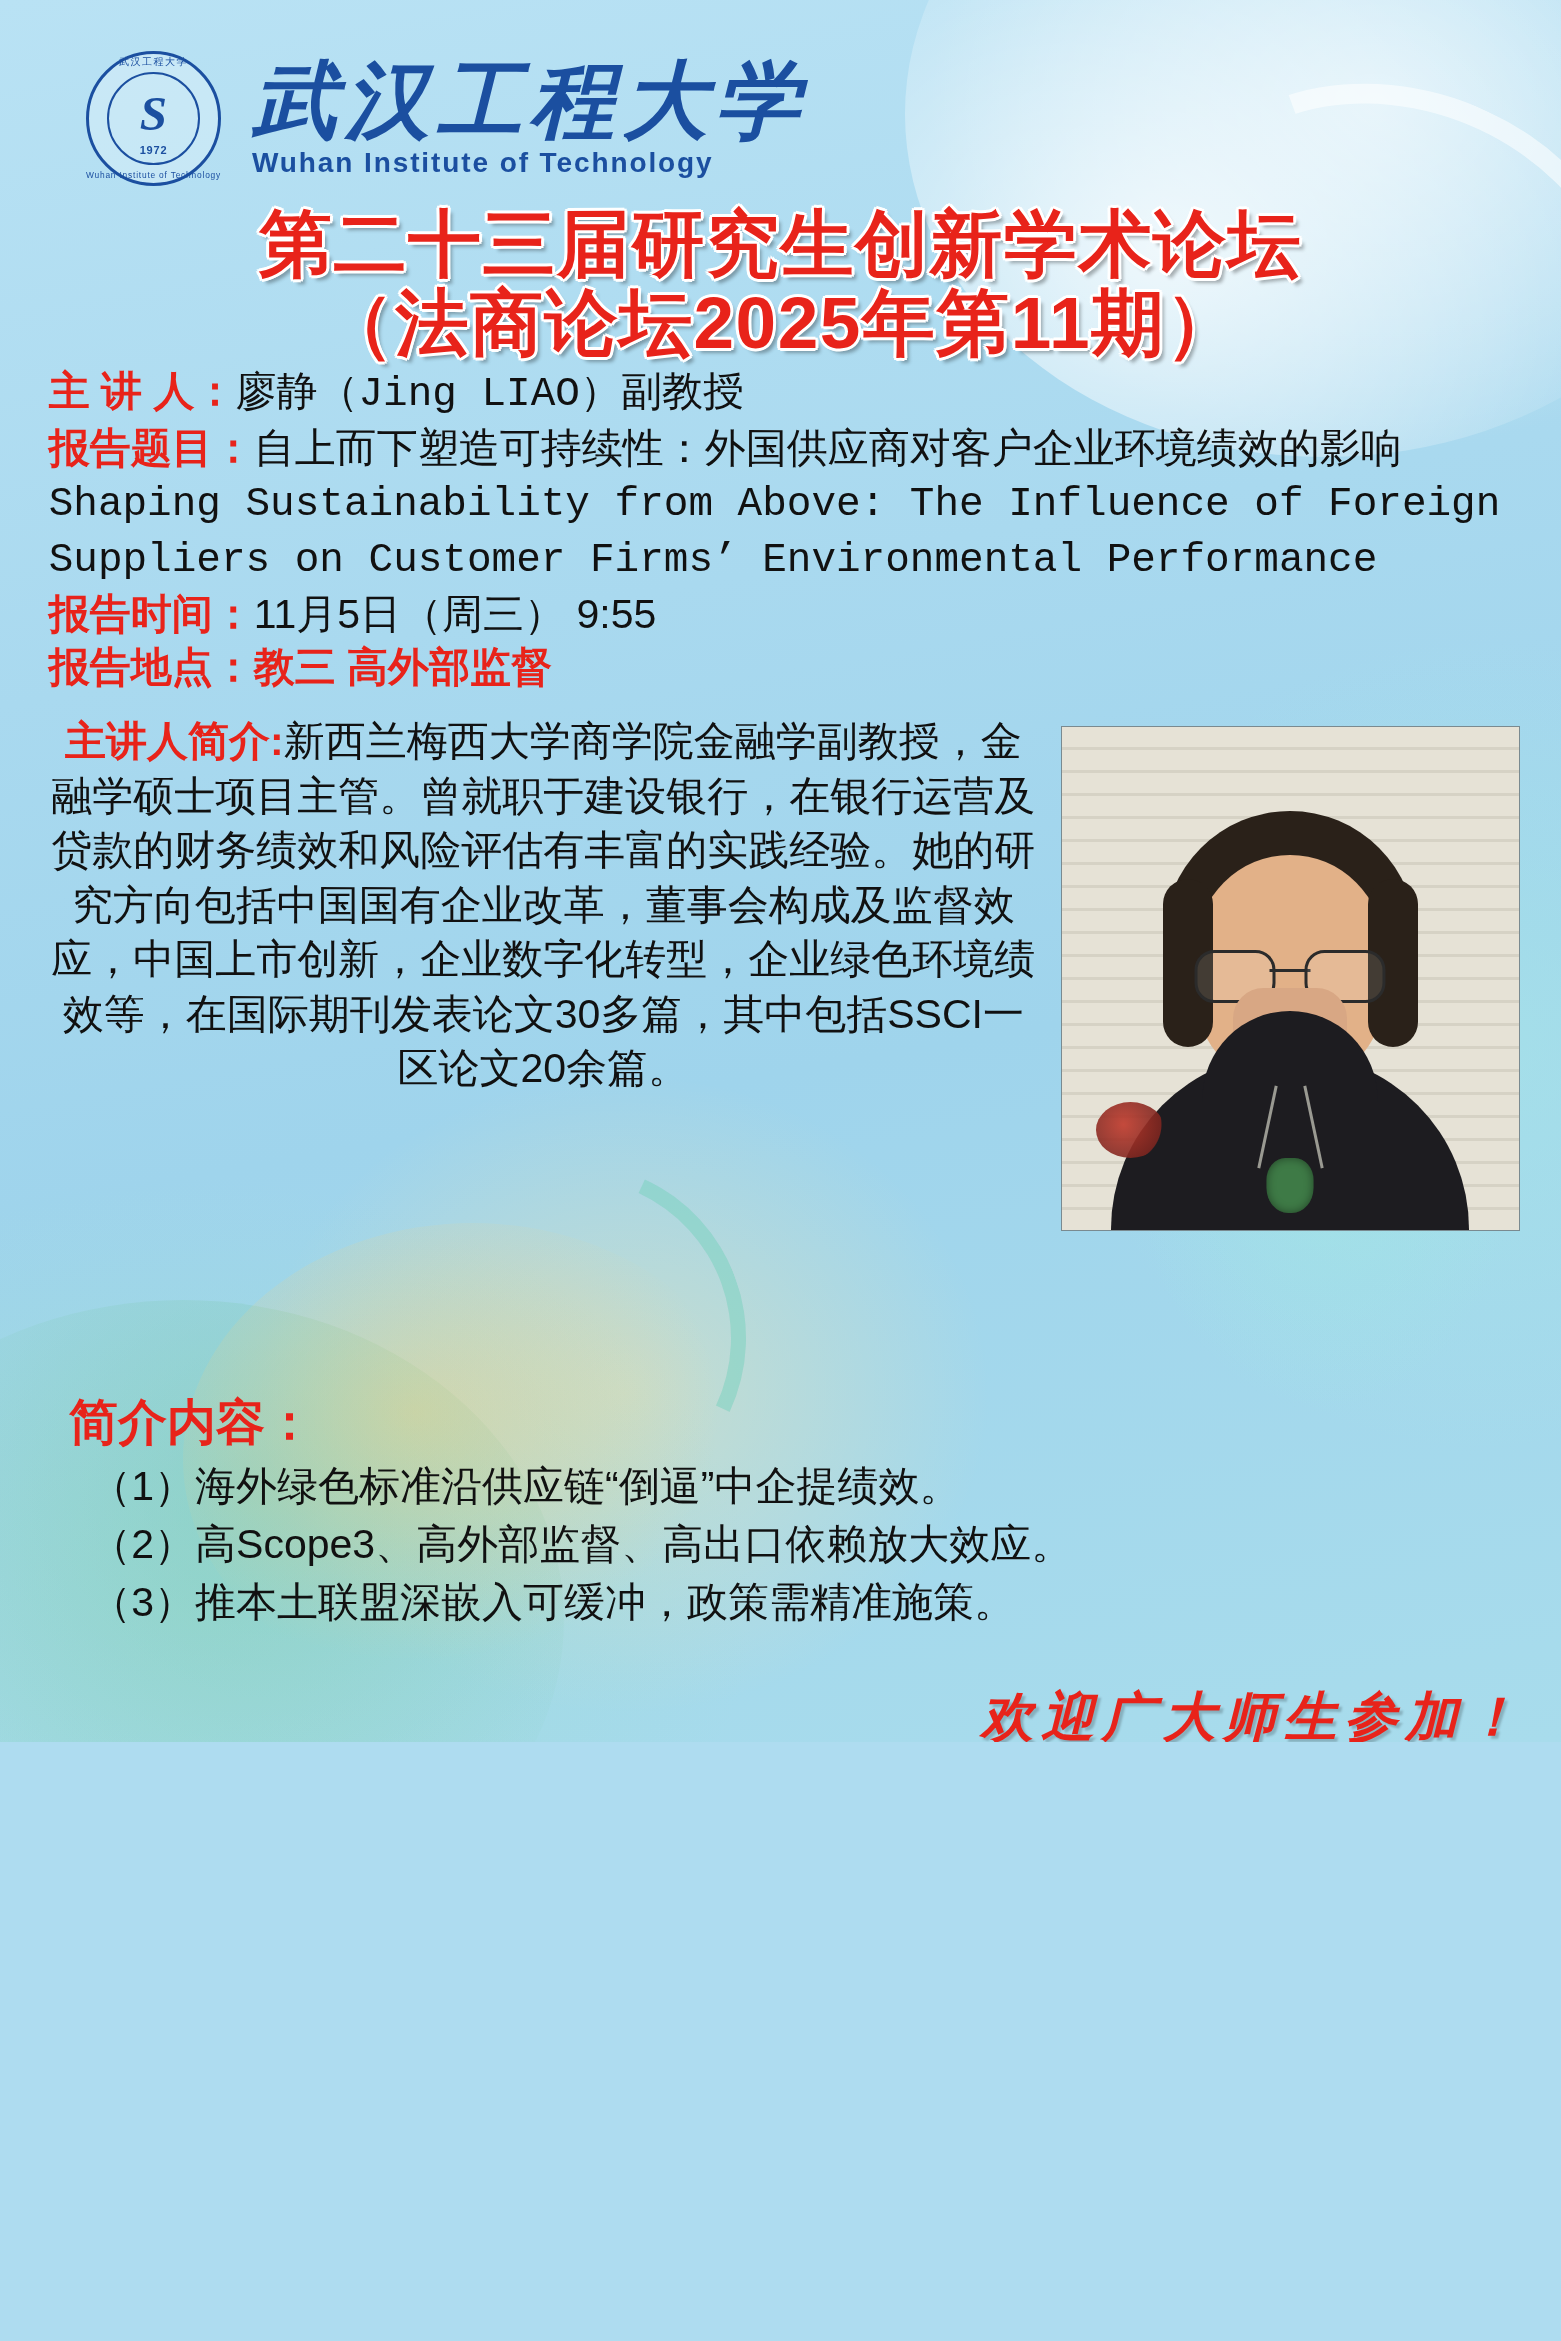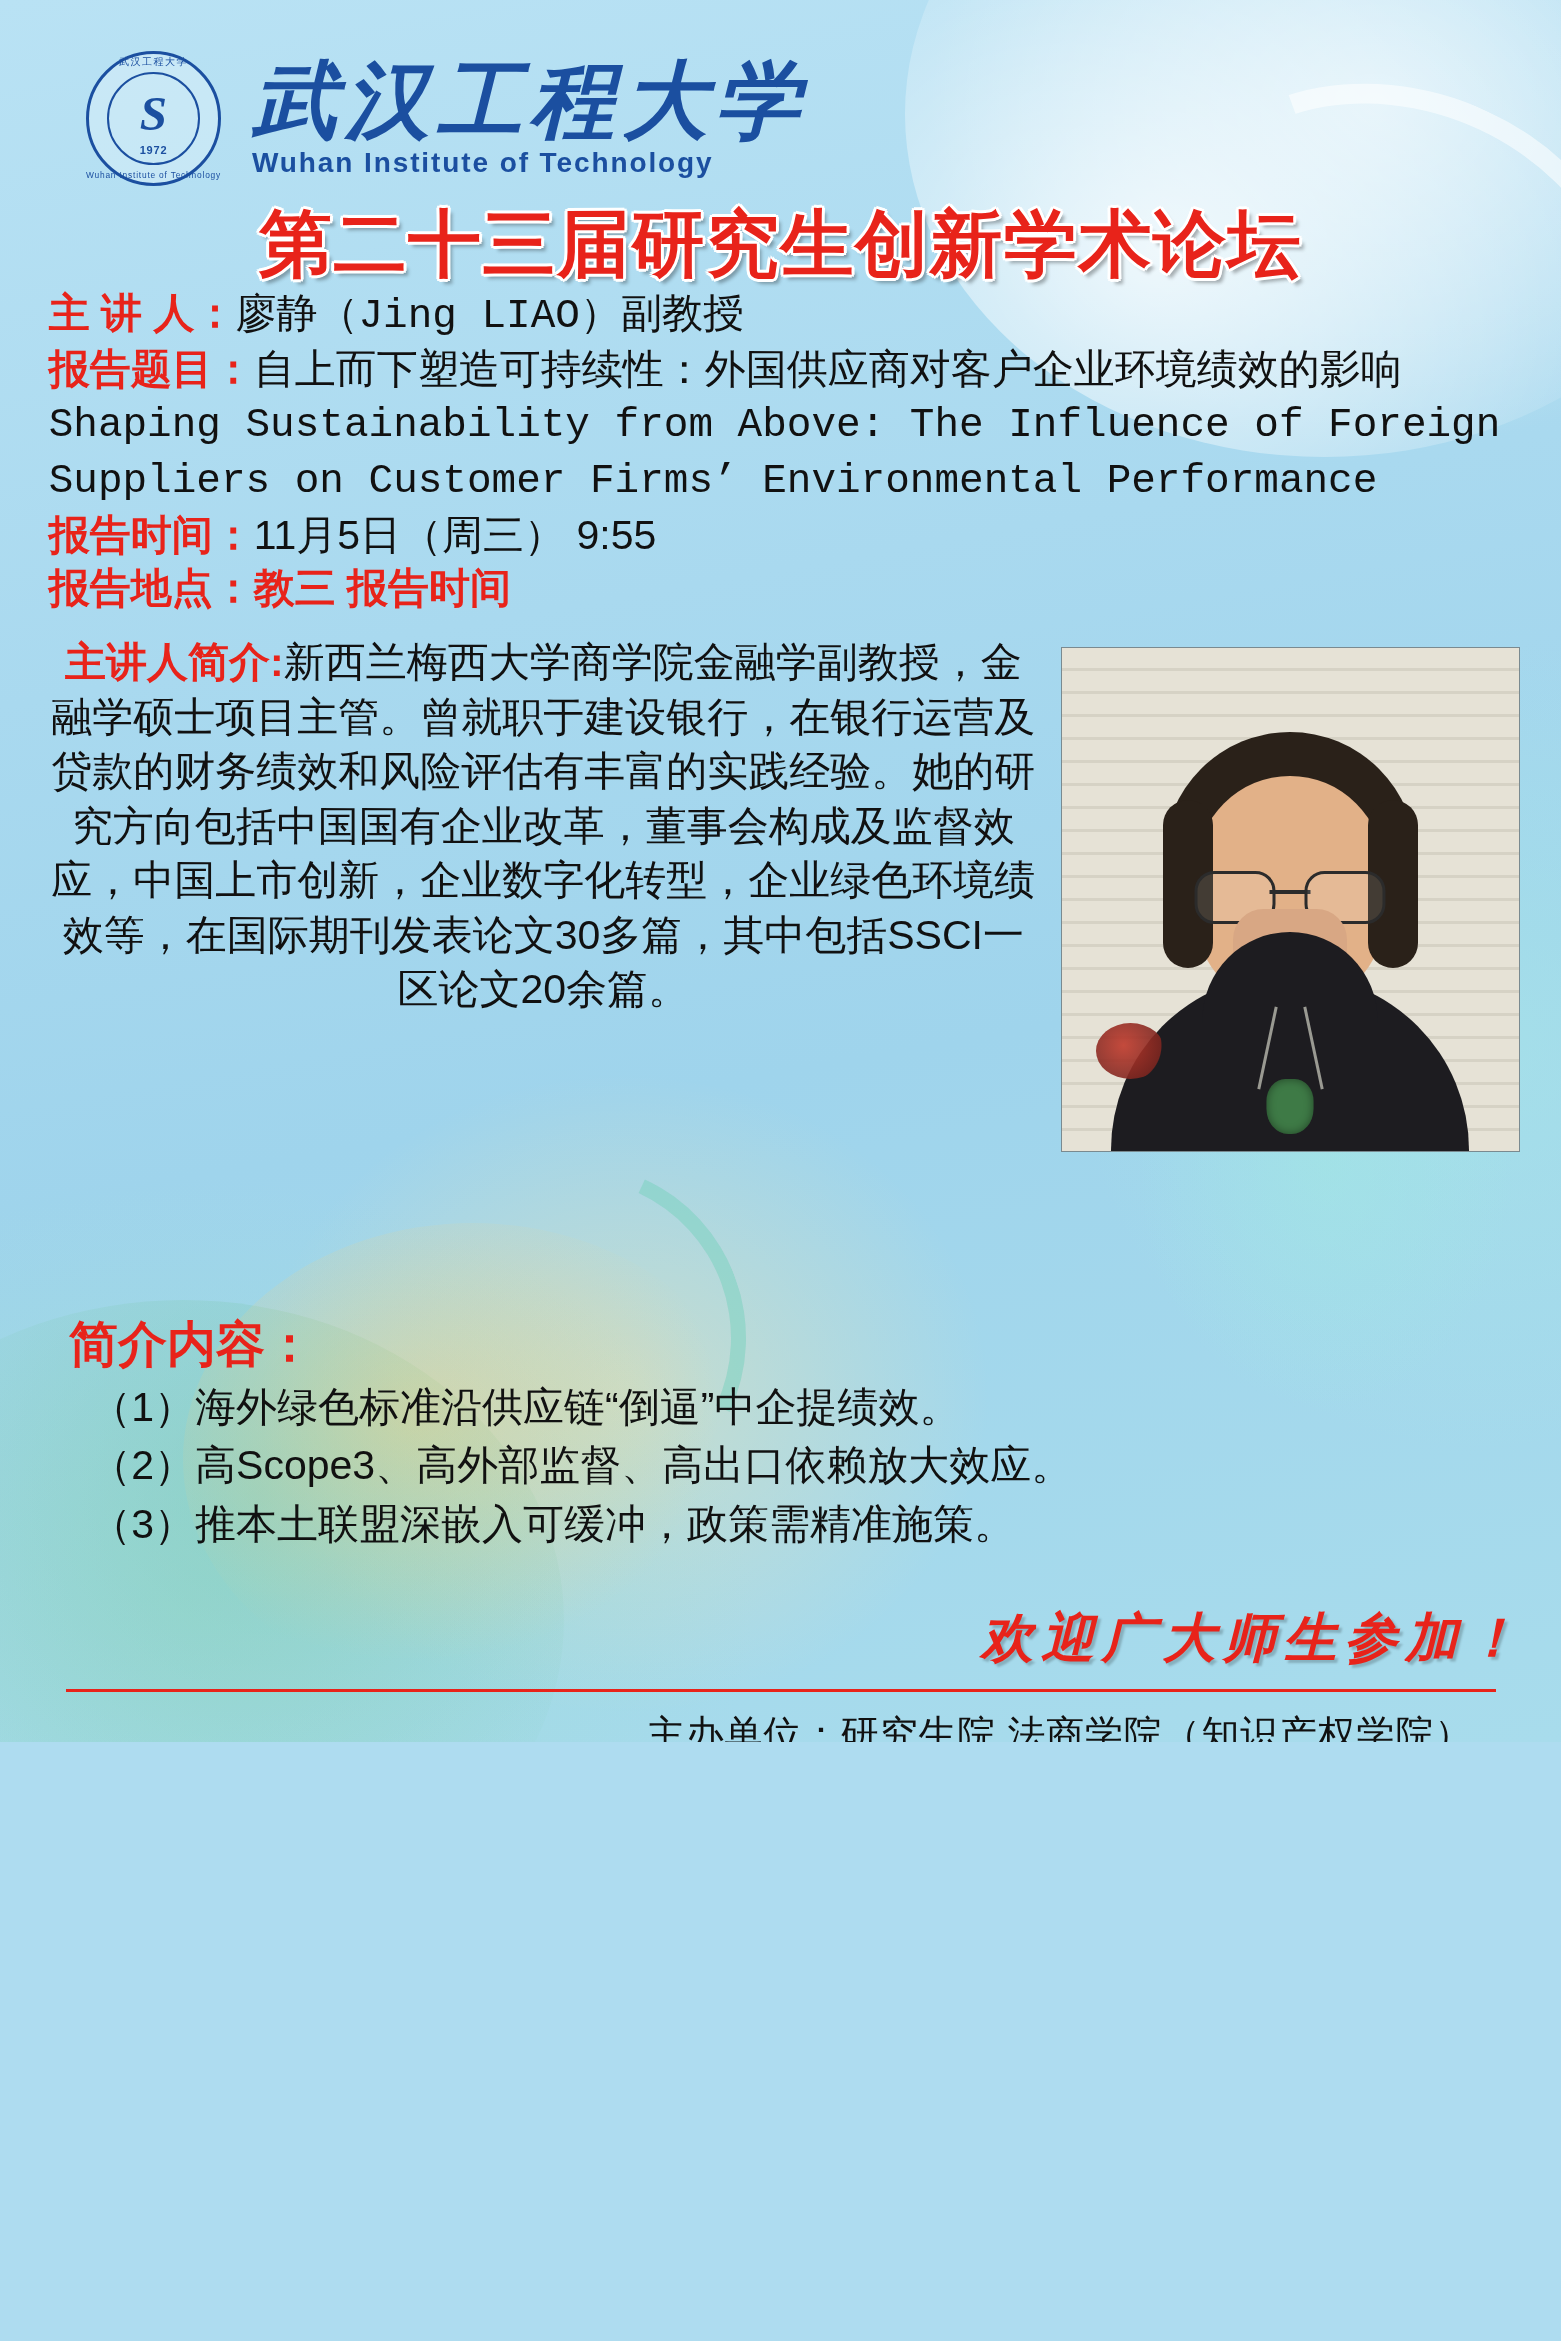--- a/index.html
+++ b/index.html
@@ -441,34 +441,35 @@
         <div class="seal-bottom-text">Wuhan Institute of Technology</div>
       </div>
       <div class="uni-names">
         <div class="uni-cn">武汉工程大学</div>
         <div class="uni-en">Wuhan Institute of Technology</div>
       </div>
     </div>
 
     <div class="title-block">
       <div class="title-line">第二十三届研究生创新学术论坛</div>
+      <div class="title-line">（法商论坛2025年第11期）</div>
     </div>
 
     <div class="info">
       <div class="info-row">
         <span class="lbl">主 讲 人：</span><span class="mono">廖静（Jing LIAO）副教授</span>
       </div>
       <div class="info-row">
         <span class="lbl">报告题目：</span><span>自上而下塑造可持续性：外国供应商对客户企业环境绩效的影响</span><span class="mono">Shaping Sustainability from Above: The Influence of Foreign Suppliers on Customer Firms’ Environmental Performance</span>
       </div>
       <div class="info-row">
         <span class="lbl">报告时间：</span><span>11月5日（周三） 9:55</span>
       </div>
       <div class="info-row">
-        <span class="lbl">报告地点：</span><span class="venue-val">教三 报告时间</span>
+        <span class="lbl">报告地点：</span><span class="venue-val">教三 高外部监督</span>
       </div>
     </div>
 
     <div class="bio-wrap">
       <div class="photo">
         <div class="siding"></div>
         <div class="shoulders"></div>
         <div class="hair"></div>
         <div class="face"></div>
         <div class="hair-side-l"></div>

